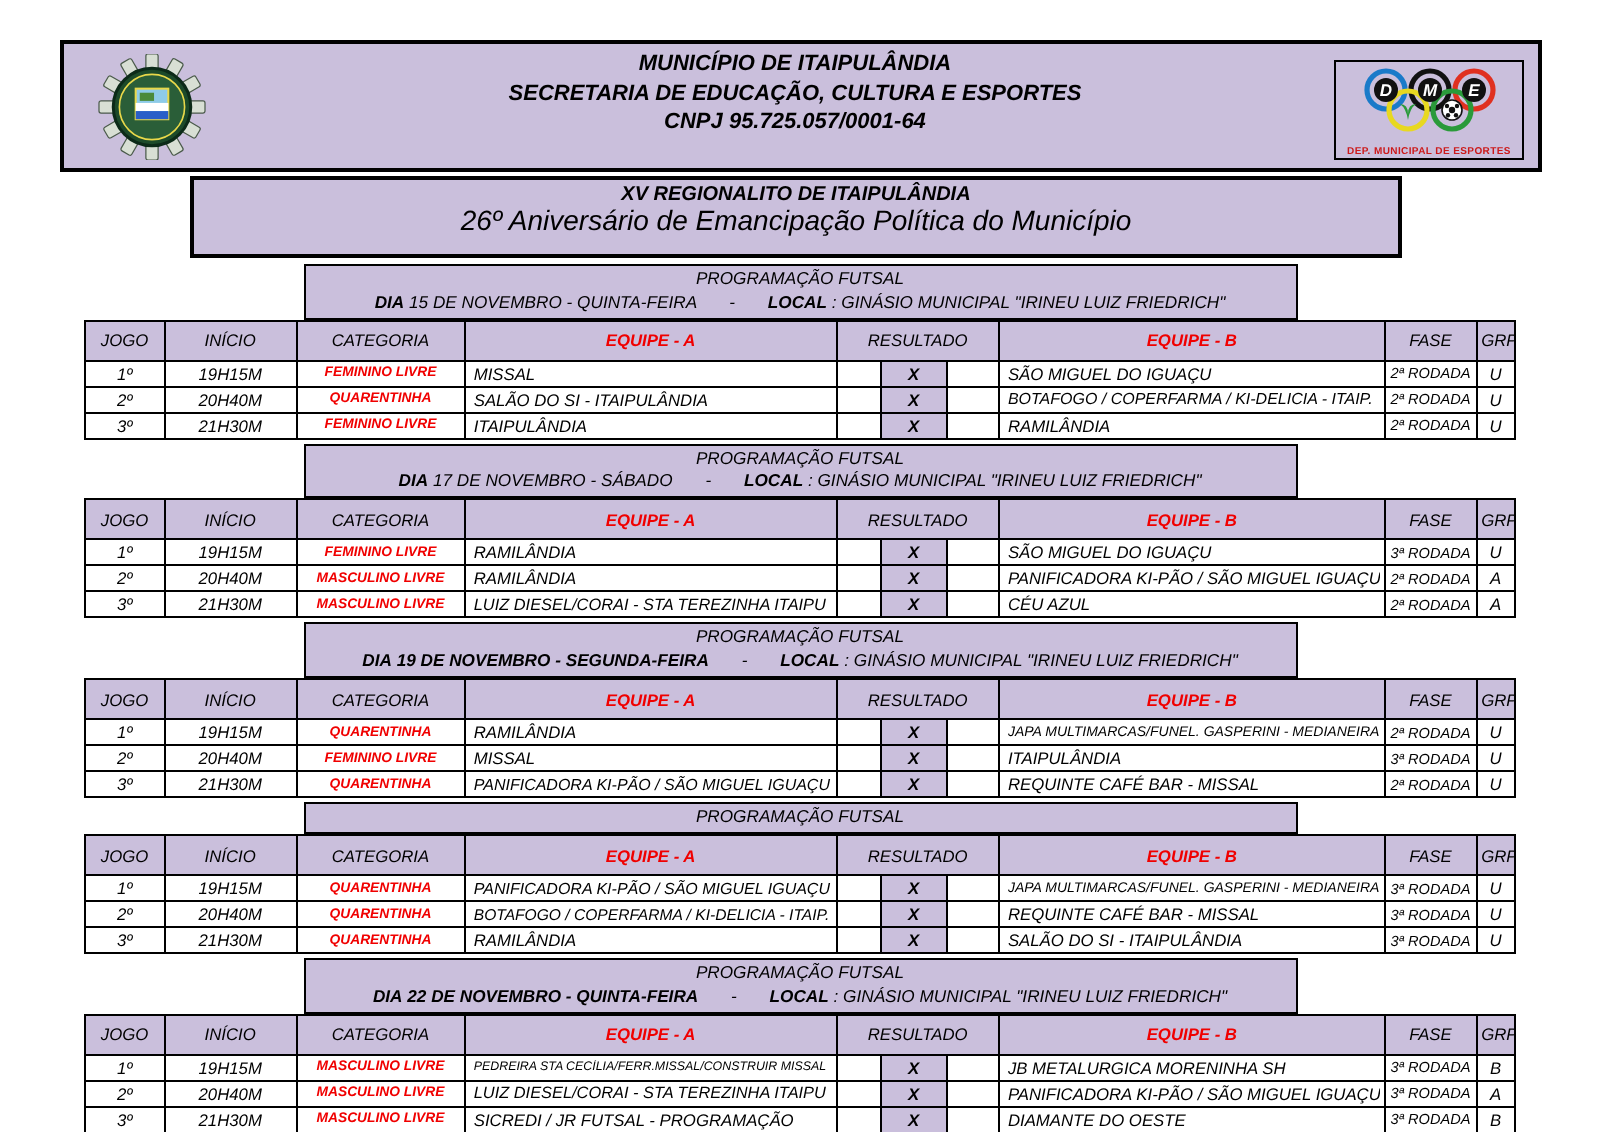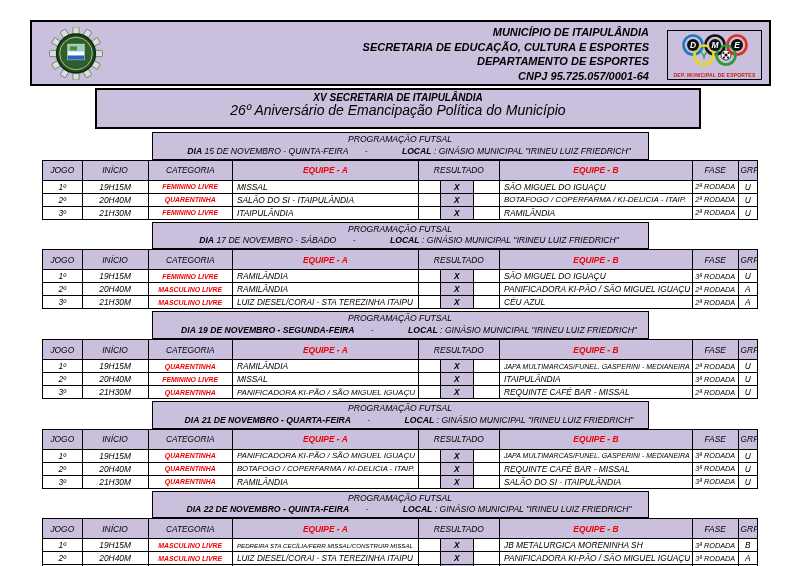--- a/index.html
+++ b/index.html
@@ -10,21 +10,21 @@
     font-family:"Liberation Sans", sans-serif; font-style:italic; color:#000;
     overflow:hidden;
   }
 
   
   .header-band {
     position:absolute; left:30px; top:20px; width:741px; height:66px;
     background:var(--purple); border:2px solid #000;
   }
   .header-center {
-    position:absolute; left:114px; right:120px; top:3px; text-align:right;
+    position:absolute; left:114px; right:120px; top:3px; text-align:center;
     font-weight:bold; font-size:11px; line-height:14.5px;
   }
   .logo-left { position:absolute; left:15px; top:5px; width:58px; height:53px; }
   .dme-box {
     position:absolute; right:7px; top:8px; width:95px; height:50px;
     border:1.5px solid #000; background:var(--purple); text-align:center; padding-top:2px;
   }
   .dme-caption { font-size:5px; color:#cc1a1a; font-weight:bold; font-style:normal; letter-spacing:.2px; line-height:5px; }
 
   
@@ -36,21 +36,21 @@
   .banner-l2 { font-size:14px; line-height:12px; }
   .banner-l3 { font-size:8.5px; line-height:12px; }
 
   
   #tables { position:absolute; left:42px; top:132px; width:716px; }
   .block { margin-bottom:2px; }
   .cap {
     width:497px; margin:0 auto; background:var(--purple); border:1.6px solid #000;
     text-align:center; font-size:8.6px; line-height:11.6px; padding:1px 2px 1.5px 2px;
   }
-  .cap .bold { font-weight:bold;margin-left:18px; }
+  .cap .bold { font-weight:bold; }
   .cap .sep { margin:0 14px; }
   .strong-date .date-part { font-weight:bold;text-align:center; }
 
   table { width:716px; border-collapse:collapse; table-layout:fixed; }
   th, td {
     border:1.7px solid #000; overflow:hidden; white-space:nowrap;
     padding:0 2px; height:13px; text-align:center; font-style:italic;
   }
   th { background:var(--purple); font-size:8.4px; font-weight:normal; height:20px; }
   th.red { color:var(--red); font-weight:bold; }
@@ -86,21 +86,20 @@
       <rect x="-8" y="-9" width="16" height="15" fill="#8ecbe8" stroke="#e8d84a" stroke-width="1"></rect>
       <rect x="-8" y="-2" width="16" height="4" fill="#ffffff"></rect>
       <rect x="-8" y="2" width="16" height="4" fill="#2a5ec8"></rect>
       <rect x="-6" y="-7" width="7" height="4" fill="#4a8a3a"></rect>
     </g>
   </svg>
 
   <div class="header-center">
     <div>MUNICÍPIO DE ITAIPULÂNDIA</div>
     <div>SECRETARIA DE EDUCAÇÃO, CULTURA E ESPORTES</div>
-    <div>DEPARTAMENTO DE ESPORTES</div>
     <div>CNPJ 95.725.057/0001-64</div>
   </div>
 
   <div class="dme-box">
     <svg width="84" height="36" viewBox="0 0 84 36">
       <circle cx="20" cy="12" r="9.5" fill="none" stroke="#1a7ac9" stroke-width="2.6"></circle>
       <circle cx="42" cy="12" r="9.5" fill="none" stroke="#111111" stroke-width="2.6"></circle>
       <circle cx="64" cy="12" r="9.5" fill="none" stroke="#e03020" stroke-width="2.6"></circle>
       <circle cx="31" cy="22" r="9.5" fill="none" stroke="#e8d820" stroke-width="2.6"></circle>
       <circle cx="53" cy="22" r="9.5" fill="none" stroke="#2a9a3a" stroke-width="2.6"></circle>
@@ -116,21 +115,21 @@
       <circle cx="50.5" cy="20" r="1.1" fill="#111111"></circle>
       <circle cx="55.5" cy="20" r="1.1" fill="#111111"></circle>
       <circle cx="51" cy="24.6" r="1.1" fill="#111111"></circle>
       <circle cx="55" cy="24.6" r="1.1" fill="#111111"></circle>
     </svg>
     <div class="dme-caption">DEP. MUNICIPAL DE ESPORTES</div>
   </div>
 </div>
 
 <div class="banner">
-  <div class="banner-l1">XV SECRETARIA DE ITAIPULÂNDIA</div>
+  <div class="banner-l1">XV REGIONALITO DE ITAIPULÂNDIA</div>
   <div class="banner-l2">26º Aniversário de Emancipação Política do Município</div>
 </div>
 
 <div id="tables">
   <div class="block">
     <div class="cap cap-line">
       <div>PROGRAMAÇÃO FUTSAL</div>
       <div class="cap-line2">
         <span class="bold">DIA</span>
         <span class="date-part">15 DE NOVEMBRO - QUINTA-FEIRA</span>
@@ -388,27 +387,20 @@
         <td class="fase">2ª RODADA</td>
         <td>U</td>
       </tr>
         </tbody>
       </table>
   </div>
 
   <div class="block">
     <div class="cap cap-line">
       <div>PROGRAMAÇÃO FUTSAL</div>
-      <div class="cap-line2 strong-date">
-        <span class="bold">DIA</span>
-        <span class="date-part">21 DE NOVEMBRO - QUARTA-FEIRA</span>
-        <span class="sep">-</span>
-        <span class="bold">LOCAL</span>
-        <span>: GINÁSIO MUNICIPAL "IRINEU LUIZ FRIEDRICH"</span>
-      </div>
     </div>
     <table>
       <colgroup>
         <col style="width:39px">
           <col style="width:65px">
           <col style="width:83px">
           <col style="width:183px">
         <col style="width:22px">
           <col style="width:32px">
           <col style="width:26px">

